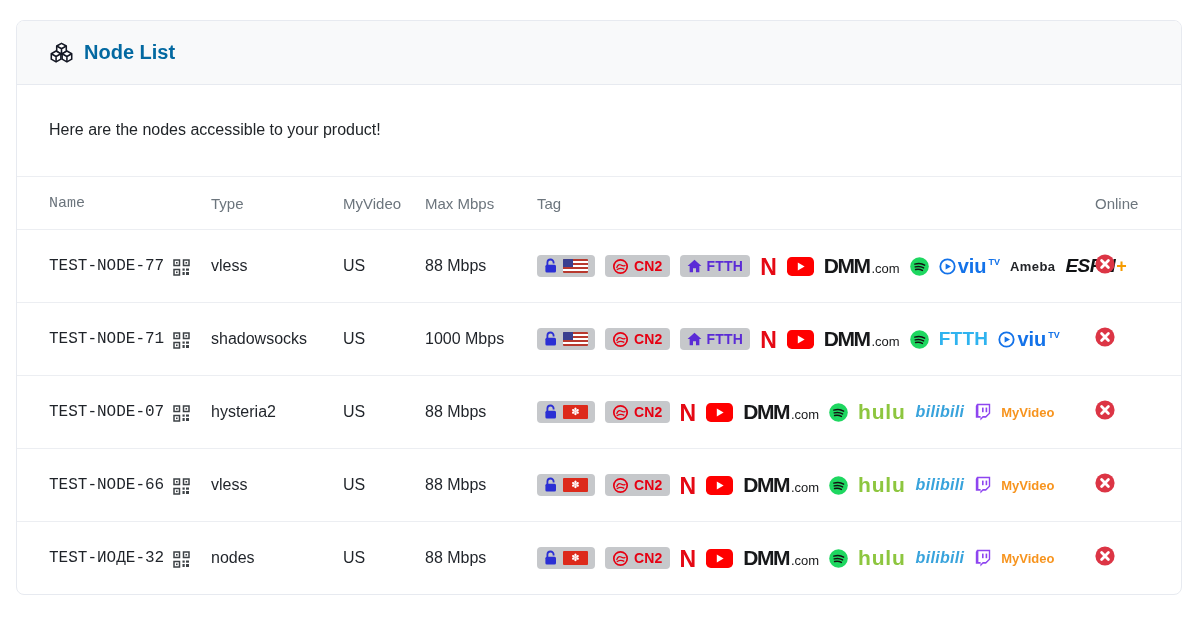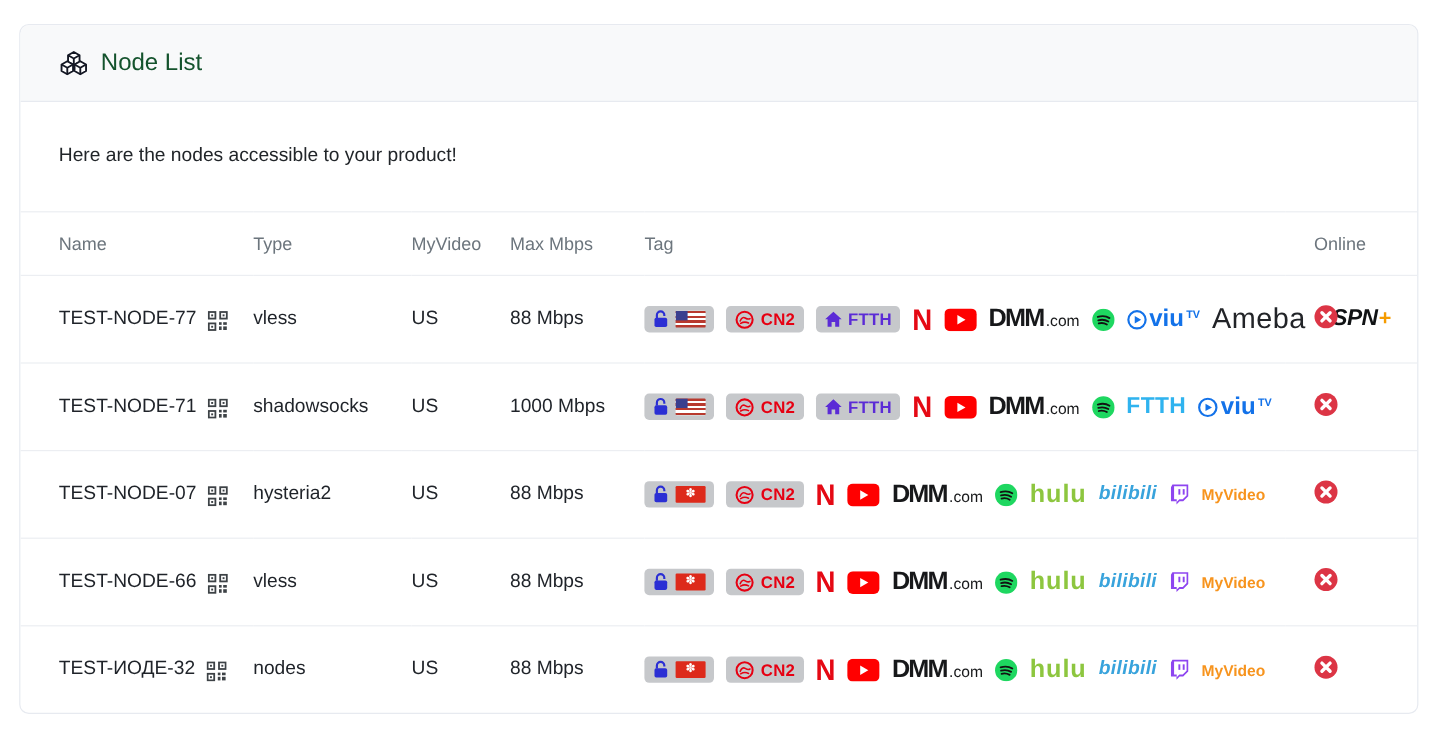--- a/index.html
+++ b/index.html
@@ -5,47 +5,47 @@
   * { margin:0; padding:0; box-sizing:border-box; }
   html,body { width:1198px; height:620px; background:#ffffff; font-family:"Liberation Sans", sans-serif; color:#212529; }
   .card {
     position:absolute; left:16px; top:20px; width:1166px;
     background:#fff; border:1px solid #e7eaf0; border-radius:8px; overflow:hidden;
   }
   .card-header {
     background:#f8f9fa; border-bottom:1px solid #e7eaf0;
     padding:20px 32px; display:flex; align-items:center; gap:10px;
   }
-  .card-title { font-size:20px; font-weight:normal; color:#14532d; }
+  .card-title { font-size:20px; font-weight:bold; color:#0369a1; }
   .card-desc { padding:36px 32px 37px 32px; font-size:16px; color:#212529; }
   table { width:100%; border-collapse:collapse; table-layout:fixed; }
   thead th {
     text-align:left; font-weight:normal; color:#6c757d; font-size:15px;
     padding:18px 0 17px 0; border-top:1px solid #eceef2; border-bottom:1px solid #eceef2;
   }
-  th:first-child, td:first-child { padding-left:32px; }
+  th:first-child, td:first-child { padding-left:32px;font-family:Liberation Mono, monospace; }
   th:last-child, td:last-child { padding-left:24px; }
   tbody td { height:72px; border-bottom:1px solid #eceef2; font-size:16px; color:#1f2329; vertical-align:middle; }
   tbody tr:last-child td { border-bottom:none; }
   .td-name { display:flex; align-items:center; gap:9px; height:72px; }
   .qr { display:inline-flex; cursor:pointer; margin-top:2px; }
   .tags { display:flex; align-items:center; gap:10px; flex-wrap:nowrap; }
   .tag { display:inline-flex; align-items:center; }
   .pill {
     display:inline-flex; align-items:center; gap:5px;
     background:#c6c8cb; border-radius:4px; padding:0 7px; height:22px;
   }
   .pill-label { font-weight:800; font-size:14px; letter-spacing:0.2px; }
   .flag-us { width:25px; height:14px; display:inline-block; position:relative; border-radius:1px; overflow:hidden;
     background:repeating-linear-gradient(to bottom,#b8392e 0 2px,#ffffff 2px 4px); }
   .flag-us .canton { position:absolute; left:0; top:0; width:10px; height:8px; background:#3a3f8f; }
   .flag-hk { width:25px; height:14px; display:inline-block; background:#dd2a1b; color:#fff; border-radius:1px;
     font-size:10px; line-height:14px; text-align:center; }
   .w-netflix { font-weight:900; font-size:23px; display:inline-block; transform:scaleY(1.08); }
-  .w-ameba { font-weight:400; font-size:24px; letter-spacing:0.4px; }
+  .w-ameba { font-weight:700; font-size:13px; letter-spacing:0.4px; }
   .w-kkbox { font-weight:800; font-size:19px; letter-spacing:0.3px; }
   .w-hulu { font-weight:800; font-size:21px; letter-spacing:0.8px; }
   .w-bilibili { font-weight:700; font-style:italic; font-size:16px; letter-spacing:0.3px; }
   .w-myvideo { font-weight:700; font-size:13px; }
   .w-espn .e1 { font-style:italic; font-weight:900; font-size:19px; letter-spacing:-0.5px; }
   .w-espn .e2 { font-weight:900; font-size:18px; margin-left:1px; }
   .w-dmm { font-weight:900; font-size:21px; letter-spacing:-1.5px; display:inline-flex; align-items:baseline; }
   .w-dmm small { font-size:13px; font-weight:400; letter-spacing:0; margin-left:2px; }
   .w-viutv { font-weight:800; font-size:20px; display:inline-flex; align-items:center; gap:2px;text-align:center; }
   .w-viutv sup { font-size:9px; font-weight:800; align-self:flex-start; margin-top:2px; }

